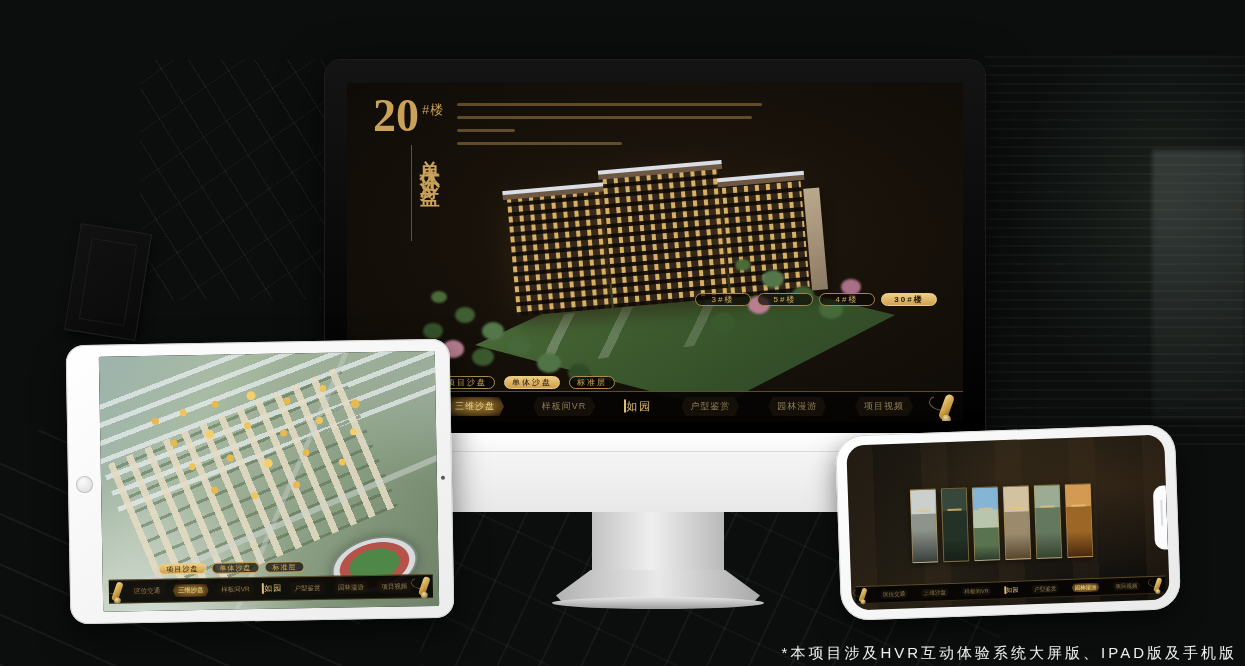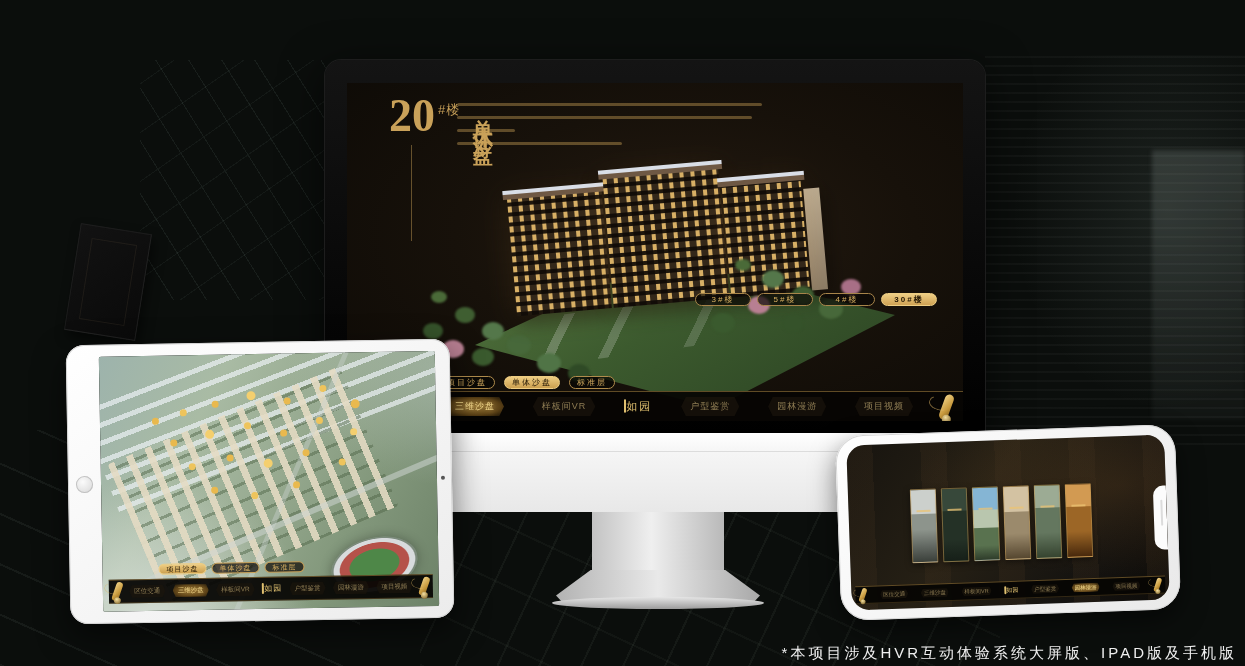--- a/index.html
+++ b/index.html
@@ -43,21 +43,21 @@
   .monitor-chin::after { content:""; position:absolute; left:0; right:0; top:18px; height:1px; background:#dcdcdc; }
   .stand-neck { left:592px; top:512px; width:132px; height:70px;
     background:linear-gradient(90deg,#c3c3c3,#efefef 45%,#b9b9b9); }
   .stand-flare { left:556px; top:570px; width:204px; height:32px;
     background:linear-gradient(90deg,#b2b2b2,#e9e9e9 50%,#a8a8a8);
     clip-path:polygon(17% 0,83% 0,100% 80%,97% 100%,3% 100%,0 80%); }
   .stand-base { left:552px; top:597px; width:212px; height:12px; border-radius:50%;
     background:linear-gradient(#e6e6e6,#9c9c9c); }
 
   
-  .m-unit { left:26px; top:12px; color:#c9a159; display:flex; flex-direction:row;margin-left:16px; }
+  .m-unit { left:26px; top:12px; color:#c9a159; display:flex; flex-direction:column; }
   .m-unit-row { display:flex; align-items:flex-start; }
   .m-unit-num { font-family:"Liberation Serif","DejaVu Serif",serif; font-size:46px; line-height:.9; font-weight:bold; }
   .m-unit-suffix { font-size:13px; margin:6px 0 0 3px; letter-spacing:1px; }
   .m-unit-caption { writing-mode:vertical-rl; font-family:"Liberation Serif","DejaVu Serif",serif;
     font-weight:bold; font-size:20px; letter-spacing:9px; height:125px; margin:8px 0 0 10px; }
   .m-unit-rule { position:absolute; left:64px; top:62px; width:1px; height:96px; background:rgba(201,161,89,.45); }
   .m-desc { left:110px; top:20px; }
   .m-desc .dline { height:3px; border-radius:2px; background:rgba(200,160,85,.42); margin-bottom:10px; }
   .dl1{width:305px} .dl2{width:295px} .dl3{width:58px} .dl4{width:165px}
 

